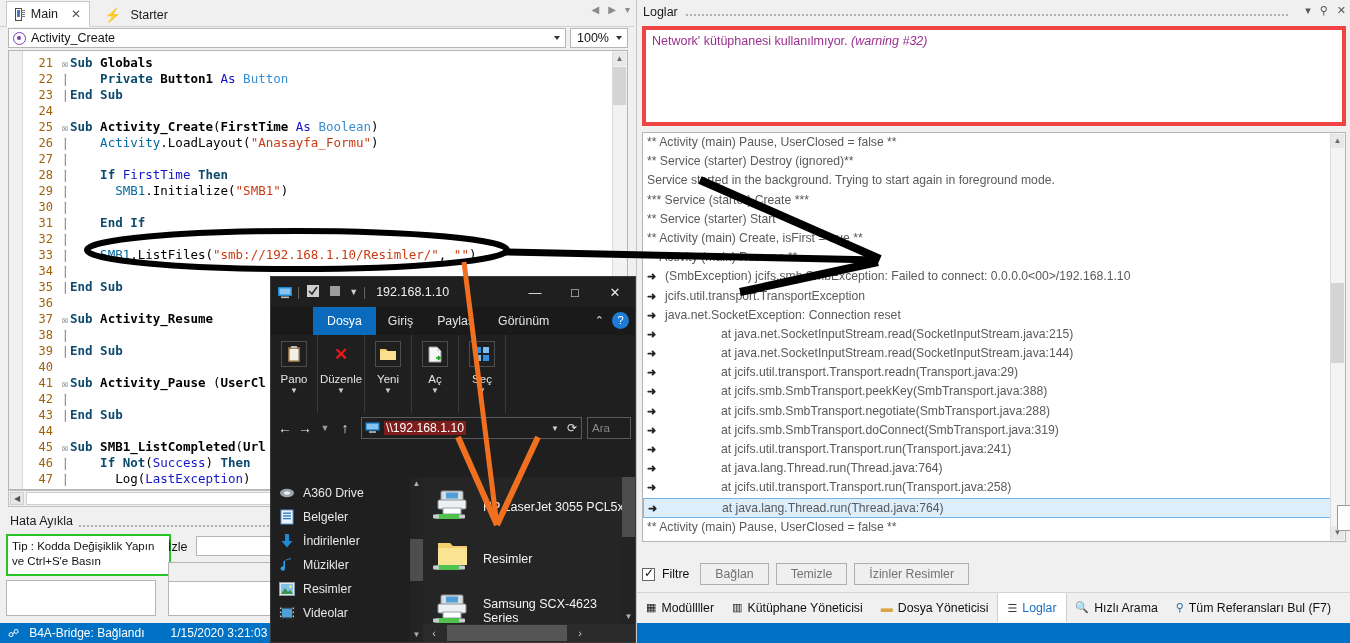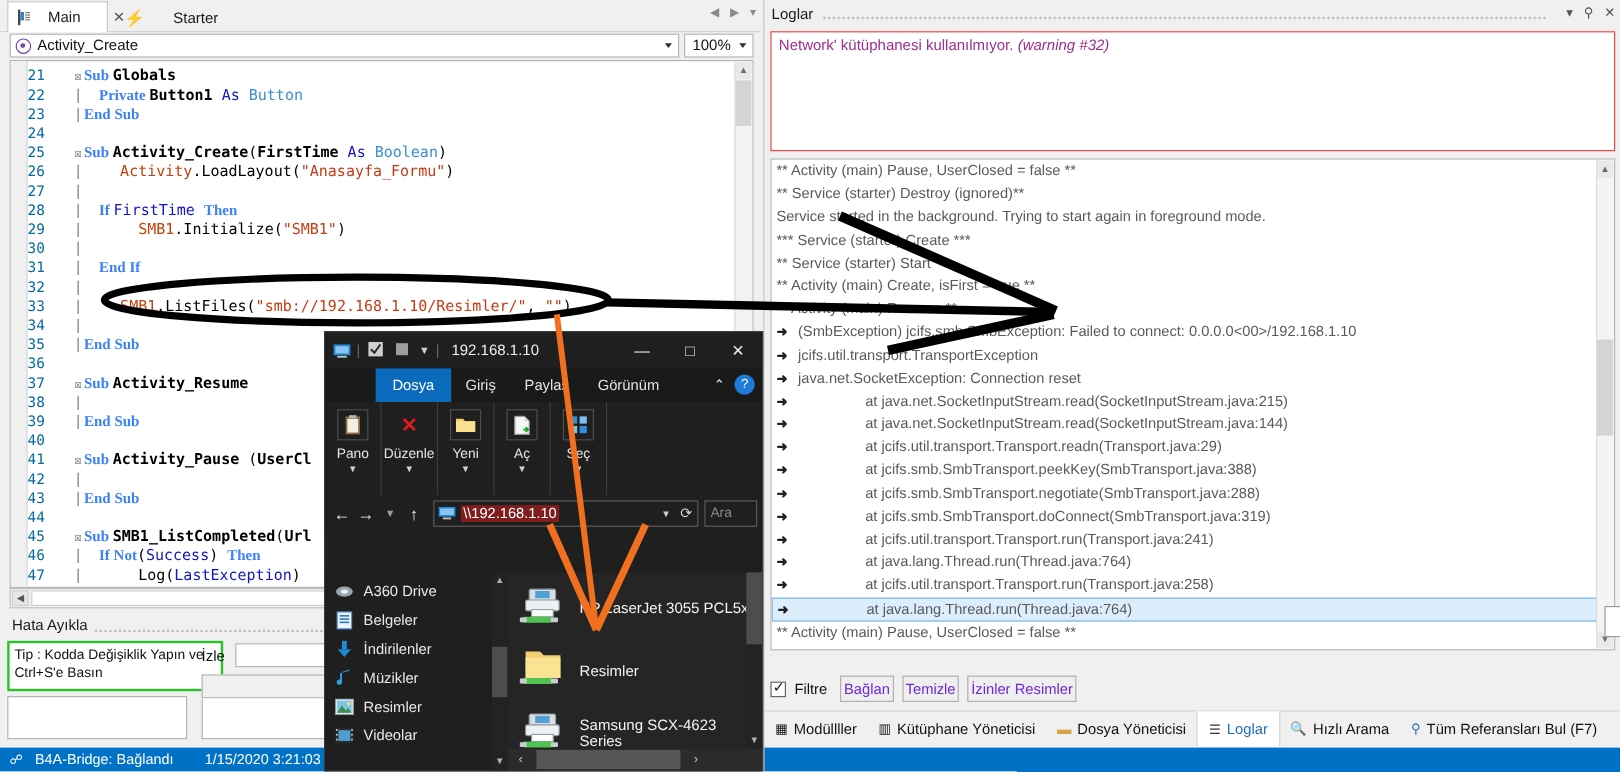--- a/index.html
+++ b/index.html
@@ -10,21 +10,21 @@
     font-size:12px;
     background:#f0f0f0;
     overflow:hidden;
     position:relative;
   }
 
   
   #ide-left { position:absolute; left:0; top:0; width:634px; height:643px; background:#f0f0f0; }
 
   .tabstrip { position:absolute; left:0; top:0; width:634px; height:27px; background:#f0f0f0; border-bottom:1px solid #cfcfcf; }
-  .tab { position:absolute; top:2px; height:25px; display:flex; align-items:center; gap:23px; padding:0 8px; font-size:12.5px; color:#1a1a1a; }
+  .tab { position:absolute; top:2px; height:25px; display:flex; align-items:center; gap:9px; padding:0 8px; font-size:12.5px; color:#1a1a1a; }
   .tab.active { background:#ffffff; border:1px solid #c8c8c8; border-bottom:1px solid #ffffff; top:1px; height:26px; }
   .tab-ico { width:13px; height:13px; display:inline-block; position:relative; }
   .ico-main { background:#ffffff; border:1.5px solid #4a4a4a; }
   .ico-main:before { content:""; position:absolute; left:1px; top:1px; width:3px; height:7px; background:#3f7fbf; }
   .ico-main:after { content:""; position:absolute; left:5px; top:1px; width:4px; height:1px; box-shadow:0 2px 0 0 #777, 0 4px 0 0 #777, 0 6px 0 0 #777; background:#777; }
   .tab-close { font-size:12px; color:#555; margin-left:4px; cursor:pointer; }
   .bolt { color:#f2a31c; font-size:14px; }
   .tabnav { position:absolute; right:4px; top:4px; display:flex; gap:9px; align-items:center; color:#8a8a8a; font-size:10px; }
 
   .cmbbar { position:absolute; left:0; top:27px; width:634px; height:22px; background:#f0f0f0; }
@@ -33,84 +33,84 @@
   #cmb-zoom { left:570px; width:58px; padding-left:6px; }
   .cmb-arrow { position:absolute; right:5px; top:50%; transform:translateY(-50%); width:0; height:0; border-left:3.5px solid transparent; border-right:3.5px solid transparent; border-top:4px solid #333; }
   .scope-ico { position:absolute; left:4px; top:3px; width:13px; height:13px; border:1.5px solid #7a3fb0; border-radius:50%; }
   .scope-ico:after { content:""; position:absolute; left:3px; top:3px; width:4px; height:4px; background:#7a3fb0; border-radius:50%; }
 
   
   #editor { position:absolute; left:8px; top:50px; width:620px; height:440px; background:#ffffff; border:1px solid #b5b5b5; overflow:hidden; }
   #gutter-bg { position:absolute; left:0; top:0; width:14px; height:100%; background:#f0f0f0; border-right:1px solid #d8d8d8; }
   #code { position:absolute; left:14px; top:4px; right:16px; top:4px; font-family:"DejaVu Sans Mono", monospace; font-size:12.5px; line-height:16px; white-space:pre; }
   .cline { height:16px; position:relative; white-space:pre; }
-  .lno { display:inline-block; width:30px; color:#0369a1; font-family:"DejaVu Sans Mono", monospace; font-size:12px; }
+  .lno { display:inline-block; width:30px; text-align:right; color:#a16207; font-family:"DejaVu Sans Mono", monospace; font-size:12px; }
   .mark { display:inline-block; width:7px; }
   .mk-on { background:#7ce07c; }
   .fold { display:inline-block; width:10px; text-align:center; color:#555; font-size:10px; font-family:"DejaVu Sans Mono", monospace; }
-  .kw { color:#3b82f6; font-weight:bold;font-family:Liberation Serif, serif; }
+  .kw { color:#0c4a6e; font-weight:bold; }
   .kw2 { color:#1414c8; }
   .ty { color:#3a8fd0; }
   .id { color:#000; font-weight:bold; }
-  .obj { color:#c2410c; }
+  .obj { color:#0369a1; }
   .str { color:#c83c14; }
   .pl { color:#000; }
 
   #ed-vscroll { position:absolute; right:0; top:0; width:15px; height:100%; background:#f2f2f2; border-left:1px solid #dcdcdc; }
   #ed-vthumb { position:absolute; right:1px; top:16px; width:13px; height:38px; background:#d4d4d4; }
   .sbtn { position:absolute; right:1px; width:13px; height:14px; background:#e8e8e8; color:#6b6b6b; font-size:8px; text-align:center; line-height:14px; }
 
   #hscroll-wrap { position:absolute; left:8px; top:490px; width:620px; height:17px; background:#f0f0f0; border:1px solid #c0c0c0; }
   #hs-left { position:absolute; left:1px; top:1px; width:14px; height:13px; background:#e6e6e6; border:1px solid #cfcfcf; color:#555; font-size:8px; text-align:center; line-height:12px; }
   #hs-track { position:absolute; left:17px; top:1px; right:1px; height:13px; background:#fff; border:1px solid #cfcfcf; }
 
   
   #debug-panel { position:absolute; left:0; top:512px; width:634px; height:110px; background:#f0f0f0; }
   #debug-title { position:absolute; left:10px; top:2px; font-size:12.5px; color:#1a1a1a; }
   #debug-dots { position:absolute; left:78px; top:12px; right:6px; height:3px;
      background-image:radial-gradient(circle, #b0b0b0 0.8px, transparent 0.9px);
      background-size:4px 4px; }
-  #tip-box { position:absolute; left:6px; top:22px; width:180px; height:42px; background:#fff; border:2px solid #27c327; font-size:11.5px; color:#111; padding:3px 4px; line-height:15px; }
+  #tip-box { position:absolute; left:6px; top:22px; width:165px; height:42px; background:#fff; border:2px solid #27c327; font-size:11.5px; color:#111; padding:3px 4px; line-height:15px; }
   #tip-box2 { position:absolute; left:6px; top:68px; width:150px; height:36px; background:#fff; border:1px solid #b5b5b5; }
   #izle-label { position:absolute; left:168px; top:28px; font-size:12.5px; color:#111; }
   #izle-input { position:absolute; left:196px; top:24px; width:240px; height:20px; background:#fff; border:1px solid #b5b5b5; }
   #isim-head { position:absolute; left:168px; top:50px; width:268px; height:20px; background:#f0f0f0; border:1px solid #b5b5b5; }
   #isim-head span { position:absolute; left:0; right:0; text-align:center; top:2px; font-size:12.5px; color:#111; }
   #isim-body { position:absolute; left:168px; top:70px; width:268px; height:34px; background:#fff; border:1px solid #b5b5b5; border-top:none; }
 
   #statusbar { position:absolute; left:0; top:623px; width:634px; height:20px; background:#0072c6; color:#fff; font-size:12px; display:flex; align-items:center; }
   .sb-ico { margin:0 10px 0 8px; font-size:11px; }
   #sb-text { margin-right:26px; }
 
   
   #ide-right { position:absolute; left:636px; top:0; width:714px; height:643px; background:#f0f0f0; border-left:1px solid #c8c8c8; }
   #log-title { position:absolute; left:6px; top:5px; font-size:12.5px; color:#1a1a1a; }
   #log-dots { position:absolute; left:48px; top:13px; right:62px; height:3px;
      background-image:radial-gradient(circle, #b0b0b0 0.8px, transparent 0.9px);
      background-size:4px 4px; }
   #log-hdr-btns { position:absolute; right:4px; top:4px; display:flex; gap:9px; align-items:center; color:#555; font-size:11px; }
 
-  #warn-box { position:absolute; left:5px; top:26px; width:704px; height:100px; background:#fff; border:1px solid #ef4444; padding:4px 6px; }
+  #warn-box { position:absolute; left:5px; top:26px; width:704px; height:100px; background:#fff; border:4px solid #ef4444; padding:4px 6px; }
   #warn-text { font-size:12.5px; color:#9b2f8f; }
   #warn-text i { color:#9b2f8f; }
 
   #log-list { position:absolute; left:5px; top:132px; width:704px; height:410px; background:#fff; border:1px solid #b5b5b5; overflow:hidden; }
   .logrow { height:19.2px; line-height:19.2px; font-size:12.2px; color:#5a5a5a; white-space:nowrap; padding-left:4px; position:relative; }
   .logrow.sel { background:#dceefb; border:1px solid #78b7e8; height:20px; line-height:18px; }
   .arw { display:inline-block; width:18px; color:#222; font-weight:bold; font-size:11px; }
   .ind { display:inline-block; width:56px; }
   #log-vscroll { position:absolute; right:0; top:0; width:15px; height:100%; background:#f4f4f4; border-left:1px solid #dcdcdc; }
   #log-vthumb { position:absolute; right:1px; top:150px; width:13px; height:80px; background:#d4d4d4; }
 
   #tooltip { position:absolute; left:700px; top:505px; width:265px; height:26px; background:#fff; border:1px solid #9a9a9a; font-size:12.2px; color:#3a3a3a; text-align:center; line-height:25px; z-index:40; }
 
   #btnrow { position:absolute; left:5px; top:562px; height:24px; display:flex; align-items:center; gap:7px; }
   .chk { width:13px; height:13px; border:1px solid #666; background:#fff; display:inline-block; position:relative; }
   .chk:after { content:"\2713"; position:absolute; left:1px; top:-3px; font-size:12px; color:#111; }
-  .lbtn { height:22px; padding:0 2px; background:#efefef; border:1px solid #b0b0b0; font-size:12.3px; color:#6d28d9; display:flex; align-items:center; }
+  .lbtn { height:22px; padding:0 14px; background:#efefef; border:1px solid #b0b0b0; font-size:12.3px; color:#737373; display:flex; align-items:center; }
 
   #bottom-tabs { position:absolute; left:0; top:592px; width:714px; height:30px; border-top:1px solid #d4d4d4; display:flex; align-items:center; gap:0px; }
   .btab { height:30px; display:flex; align-items:center; gap:5px; padding:0 9px; font-size:12.3px; color:#111; }
   .btab.active { background:#fff; border-left:1px solid #cfcfcf; border-right:1px solid #cfcfcf; border-top:1px solid #fff; color:#1f6fbf; height:29px; }
   #right-statusbar { position:absolute; left:0; top:623px; width:714px; height:20px; background:#0072c6; }
 
   
   #explorer { position:absolute; left:270px; top:276px; width:366px; height:367px; background:#1f1f1f; border:1px solid #3a3a3a; z-index:20; overflow:hidden; }
   #ex-title { height:30px; background:#1f1f1f; display:flex; align-items:center; position:relative; }
   .qa { width:16px; height:16px; margin-left:6px; position:relative; }

